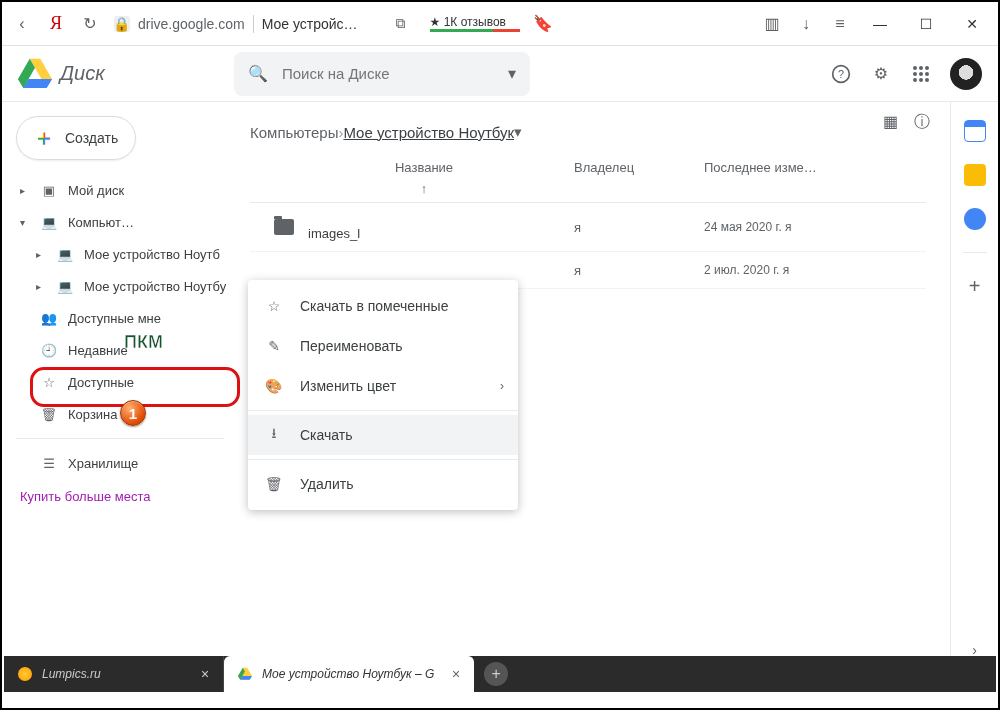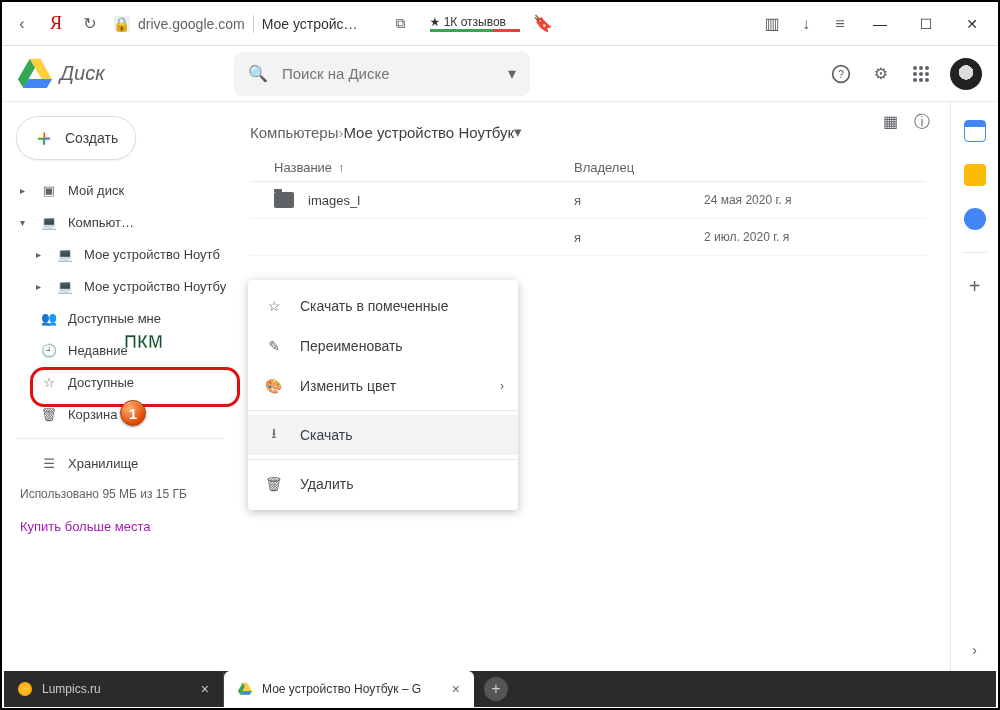--- a/index.html
+++ b/index.html
@@ -41,30 +41,30 @@
 .pkb-label { position:absolute; color:#14532d; font-weight:bold; font-size:18px; -webkit-text-stroke: 0.5px #fff; z-index:6; }
 .badge { width:26px; height:26px; border-radius:50%; background: radial-gradient(circle at 35% 30%, #ffb070, #e04800 70%); color:#fff; font-weight:bold; display:flex; align-items:center; justify-content:center; font-size:15px; box-shadow: 0 1px 2px rgba(0,0,0,.4), inset 0 1px 1px rgba(255,255,255,.4); position:absolute; z-index:7; border:1px solid #a03000;}
 .divider { height:1px; background:#e8eaed; margin: 8px 14px; }
 .storage { padding: 6px 18px; font-size:12px; color:#5f6368; line-height:1.5;}
 .storage-link { color:#a21caf; font-size:13px; padding: 10px 18px; display:block;}
 
 
 .content { flex:1; padding: 10px 24px 0 12px; position:relative; }
 .breadcrumb { display:flex; align-items:center; height:40px; color:#5f6368; font-size:15px; }
 .breadcrumb .sep { color:#9aa0a6; }
-.breadcrumb .current { color:#3c4043; }
+.breadcrumb .current { color:#3c4043;text-decoration:underline; }
 .view-icons { position:absolute; right:20px; top:10px; display:flex; gap:16px; color:#5f6368;}
 .columns { display:flex; padding: 8px 0 6px 24px; border-bottom:1px solid #e8eaed; font-size:13px; color:#5f6368;}
-.col-name { width: 300px; display:flex; align-items:center; gap:6px;}
+.col-name { width: 300px; display:flex; align-items:center; gap:6px;flex-direction:column;}
 .col-owner { width: 130px; }
 .col-date { flex:1; }
 .row { display:flex; align-items:center; padding: 10px 0 10px 24px; border-bottom:1px solid #f1f3f4; font-size:13px; color:#3c4043;}
 .row .folder-icon { width:20px; height:16px; background:#5f6368; margin-right:14px; border-radius:2px; position:relative;}
 .row .folder-icon:before { content:""; position:absolute; top:-3px; left:0; width:8px; height:3px; background:#5f6368; border-radius:1px 1px 0 0;}
-.row .rname { width: 266px; }
+.row .rname { width: 266px; margin-top: 13px; }
 .row .rowner { width: 130px; color:#5f6368;}
 .row .rdate { color:#5f6368; font-size:12px;}
 
 
 .context-menu { position:absolute; left:246px; top:278px; width:270px; background:#fff; border-radius:4px; box-shadow: 0 2px 10px rgba(0,0,0,0.25); padding: 6px 0; z-index:8; font-size:14px; color:#3c4043;}
 .cm-item { height:40px; display:flex; align-items:center; gap:16px; padding: 0 16px; position:relative;}
 .cm-item.hover { background:#f1f3f4; }
 .cm-icon { width:20px; height:20px; color:#5f6368; display:flex; align-items:center; justify-content:center;}
 .cm-sep { height:1px; background:#e8eaed; margin:4px 0;}
 .cm-chev { position:absolute; right:14px; color:#5f6368; font-size:12px;}
@@ -72,21 +72,21 @@
 
 .right-rail { width:48px; border-left:1px solid #e8eaed; display:flex; flex-direction:column; align-items:center; padding-top:18px; gap:22px; color:#5f6368;}
 .rail-icon { width:22px; height:22px; border-radius:4px;}
 .rail-cal { background: linear-gradient(#4285f4 30%, #fff 30%); border:1px solid #4285f4;}
 .rail-keep { background:#fbbc05;}
 .rail-tasks { background:#4285f4; border-radius:50%;}
 .rail-plus { font-size:20px; color:#5f6368;}
 .rail-chev { margin-top:auto; margin-bottom:14px; font-size:14px;}
 
 
-.tab-bar { position:absolute; bottom:1px; left:2px; right:2px; height:36px; background:#2b2b2b; display:flex; align-items:center;}
+.tab-bar { position:absolute; bottom:16px; left:2px; right:2px; height:36px; background:#2b2b2b; display:flex; align-items:center;font-style:italic;}
 .tab { height:36px; display:flex; align-items:center; gap:10px; padding:0 14px; color:#ccc; font-size:12px; position:relative;}
 .tab.inactive { background:#2b2b2b; width:220px; border-right:1px solid #444;}
 .tab.active { background:#fff; color:#333; border-radius:6px 6px 0 0; width:250px;}
 .tab-favicon { width:14px; height:14px; border-radius:50%;}
 .lumpics-ico { background: radial-gradient(circle, #ffcc33, #ff9900);}
 .tab-close { margin-left:auto; font-size:14px;}
 .newtab { width:24px; height:24px; border-radius:50%; background:#555; color:#ccc; display:flex; align-items:center; justify-content:center; margin-left:10px;}
 
 svg { display:block; }
 </style>
@@ -217,21 +217,20 @@
       <span class="nav-icon">🗑</span>
       <span class="nav-text">Корзина</span>
     </div>
 
     <div class="divider"></div>
     <div class="nav-item">
       <span class="chev" style="visibility:hidden;">▸</span>
       <span class="nav-icon">☰</span>
       <span class="nav-text">Хранилище</span>
     </div>
-    <div class="storage">Использовано 95 МБ из 15 ГБ</div>
     <a class="storage-link">Купить больше места</a>
   </div>
 
   <div class="content">
     <div class="breadcrumb">
       <span>Компьютеры</span>
       <span class="sep">›</span>
       <span class="current">Мое устройство Ноутбук</span>
       <span style="color:#5f6368;">▾</span>
     </div>
@@ -239,20 +238,21 @@
       <span>▦</span>
       <span>ⓘ</span>
     </div>
 
     <div class="columns">
       <div class="col-name">
         <span>Название</span>
         <span>↑</span>
       </div>
       <div class="col-owner">Владелец</div>
+      <div class="col-date">Последнее изме…</div>
     </div>
 
     <div class="row">
       <div class="folder-icon"></div>
       <div class="rname">images_l</div>
       <div class="rowner">я</div>
       <div class="rdate">24 мая 2020 г.  я</div>
     </div>
     <div class="row">
       <div class="folder-icon" style="visibility:hidden;"></div>

